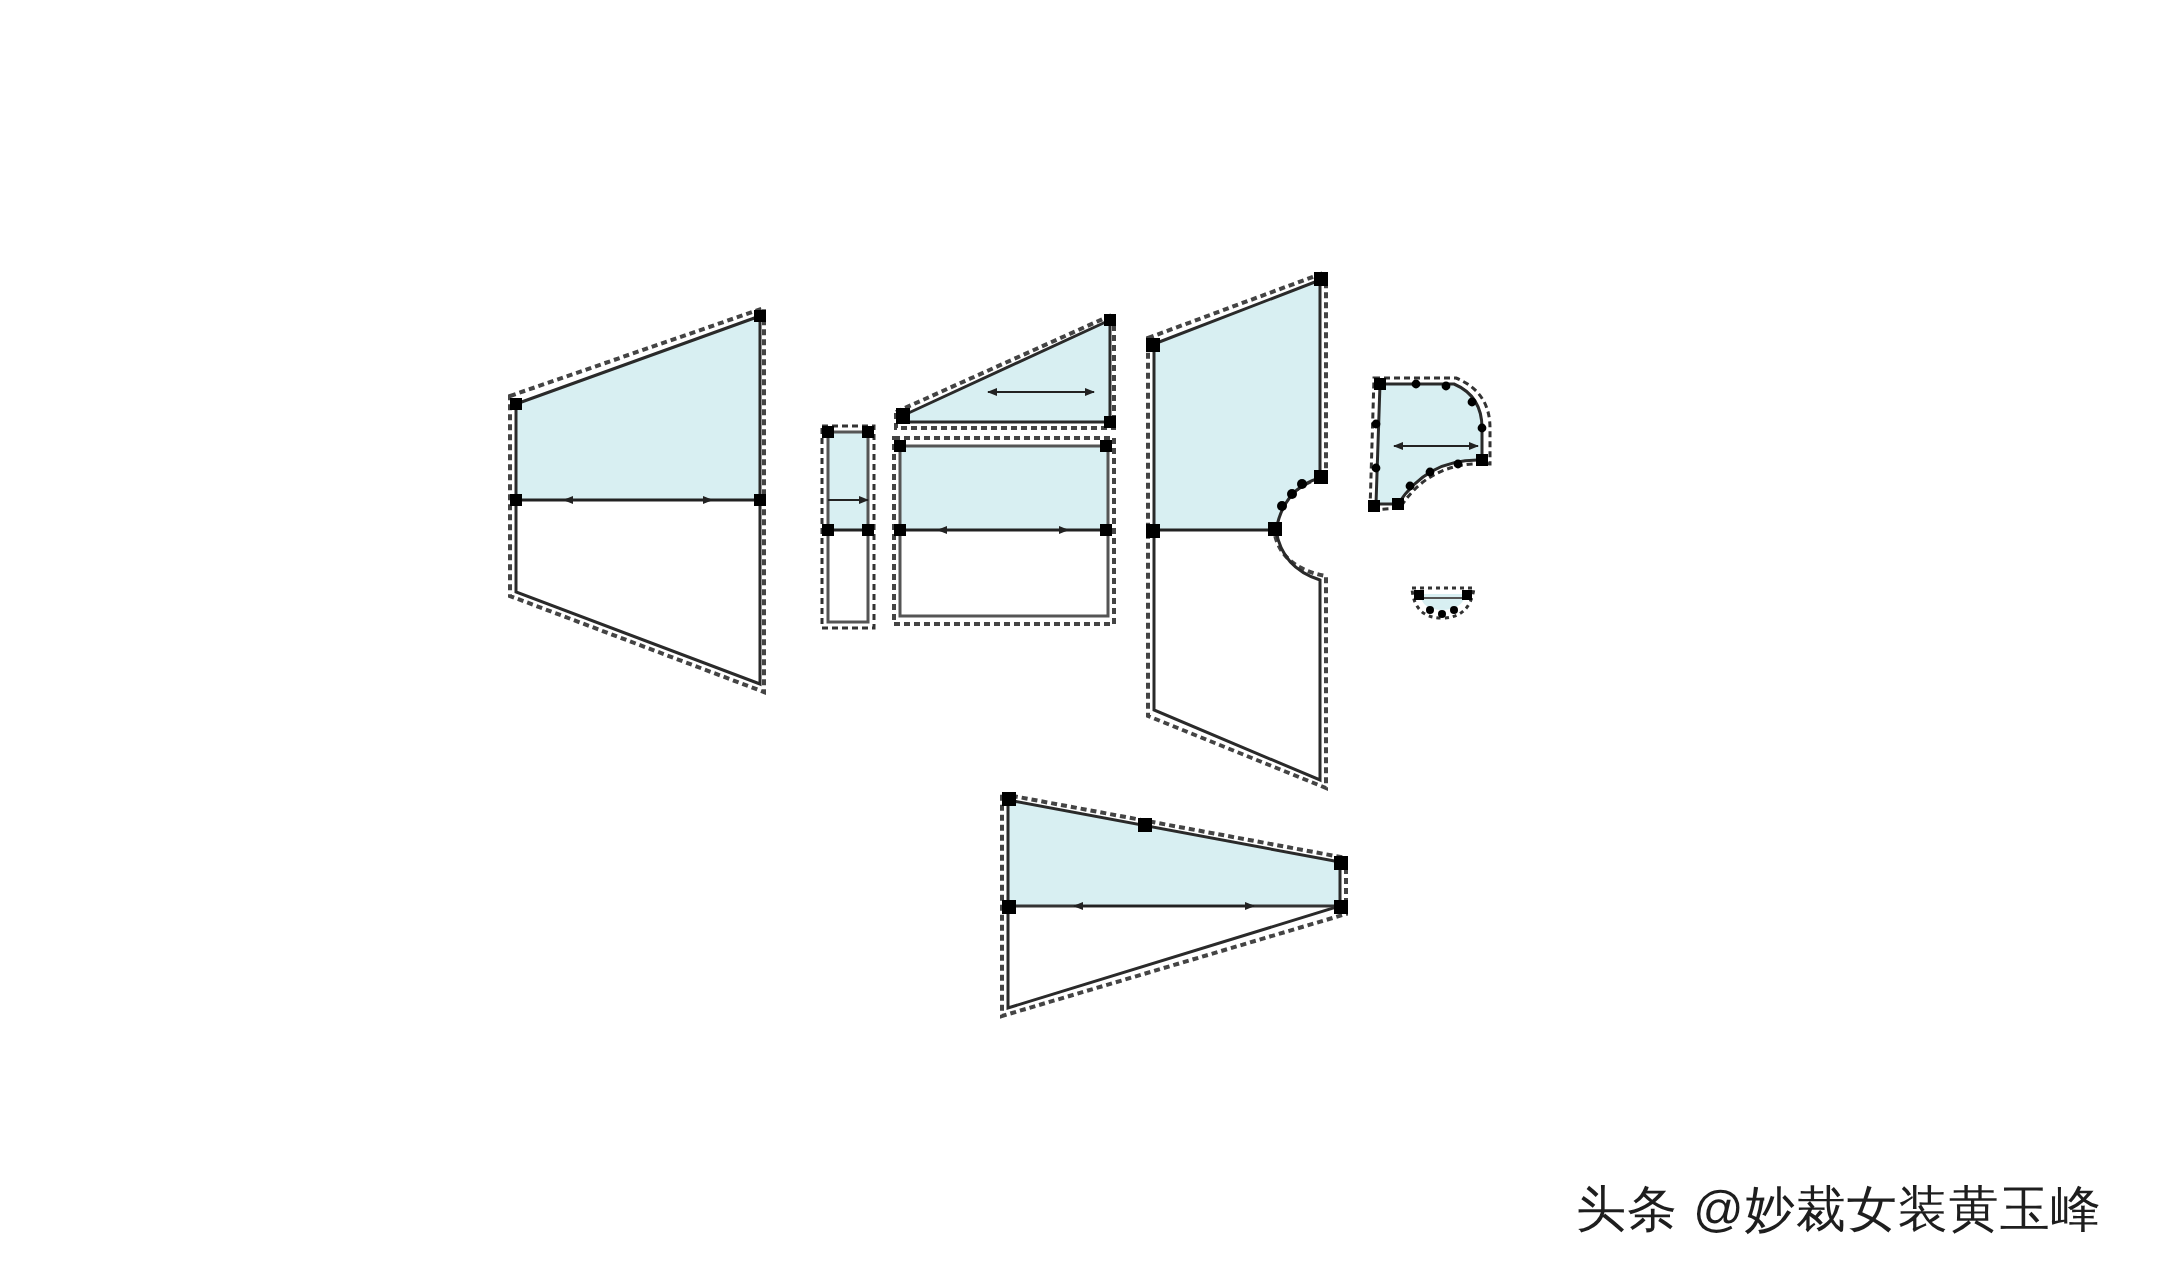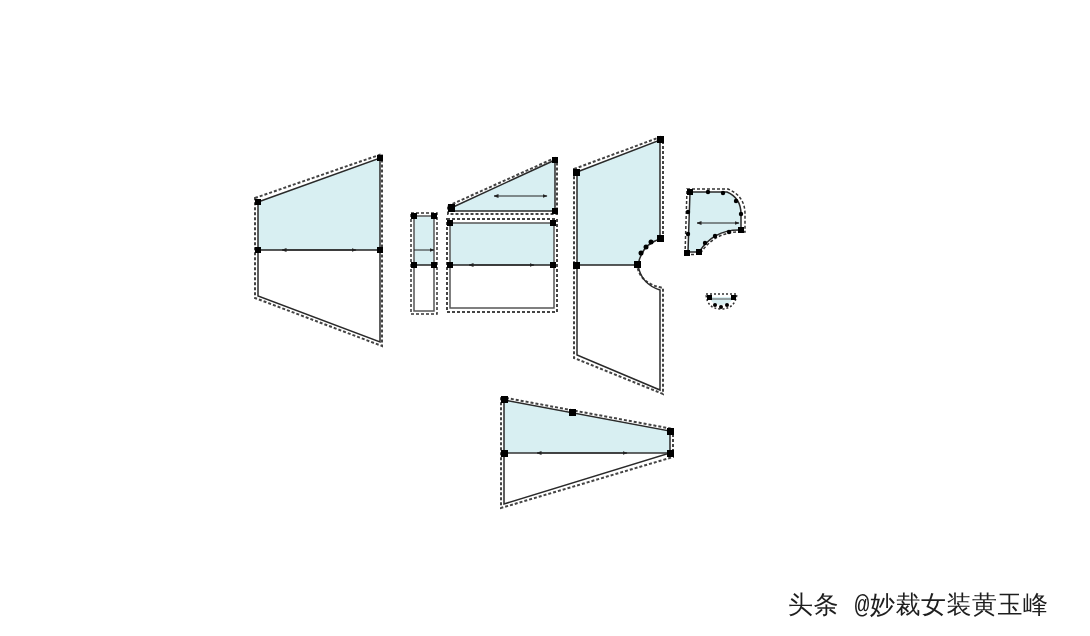--- a/index.html
+++ b/index.html
@@ -2,21 +2,21 @@
 <html><head>
 <meta charset="utf-8">
 <style>
   html, body { margin: 0; padding: 0; background: #ffffff; }
   body { width: 1090px; height: 636px; position: relative; overflow: hidden;
          font-family: "DejaVu Sans", sans-serif; }
   #canvas { position: absolute; left: 0; top: 0; width: 1090px; height: 636px; }
   .watermark { position: absolute; left: 788px; top: 588px; font-size: 25px;
                color: #1e1e1e; letter-spacing: 0.5px; white-space: nowrap;
                text-shadow: 1px 1px 0 #ffffff, -1px -1px 0 #ffffff;
-               font-family: Liberation Mono, monospace; }
+               font-family: Liberation Sans, sans-serif; }
 </style>
 </head>
 <body>
 
 <svg id="canvas" width="1090" height="636" viewBox="0 0 1090 636" xmlns="http://www.w3.org/2000/svg">
   <defs>
     <marker id="arrowL" viewBox="0 0 10 10" refX="1" refY="5" markerWidth="5" markerHeight="5" orient="auto">
       <path d="M10,1 L0,5 L10,9 Z" fill="#222"></path>
     </marker>
     <marker id="arrowR" viewBox="0 0 10 10" refX="9" refY="5" markerWidth="5" markerHeight="5" orient="auto">

